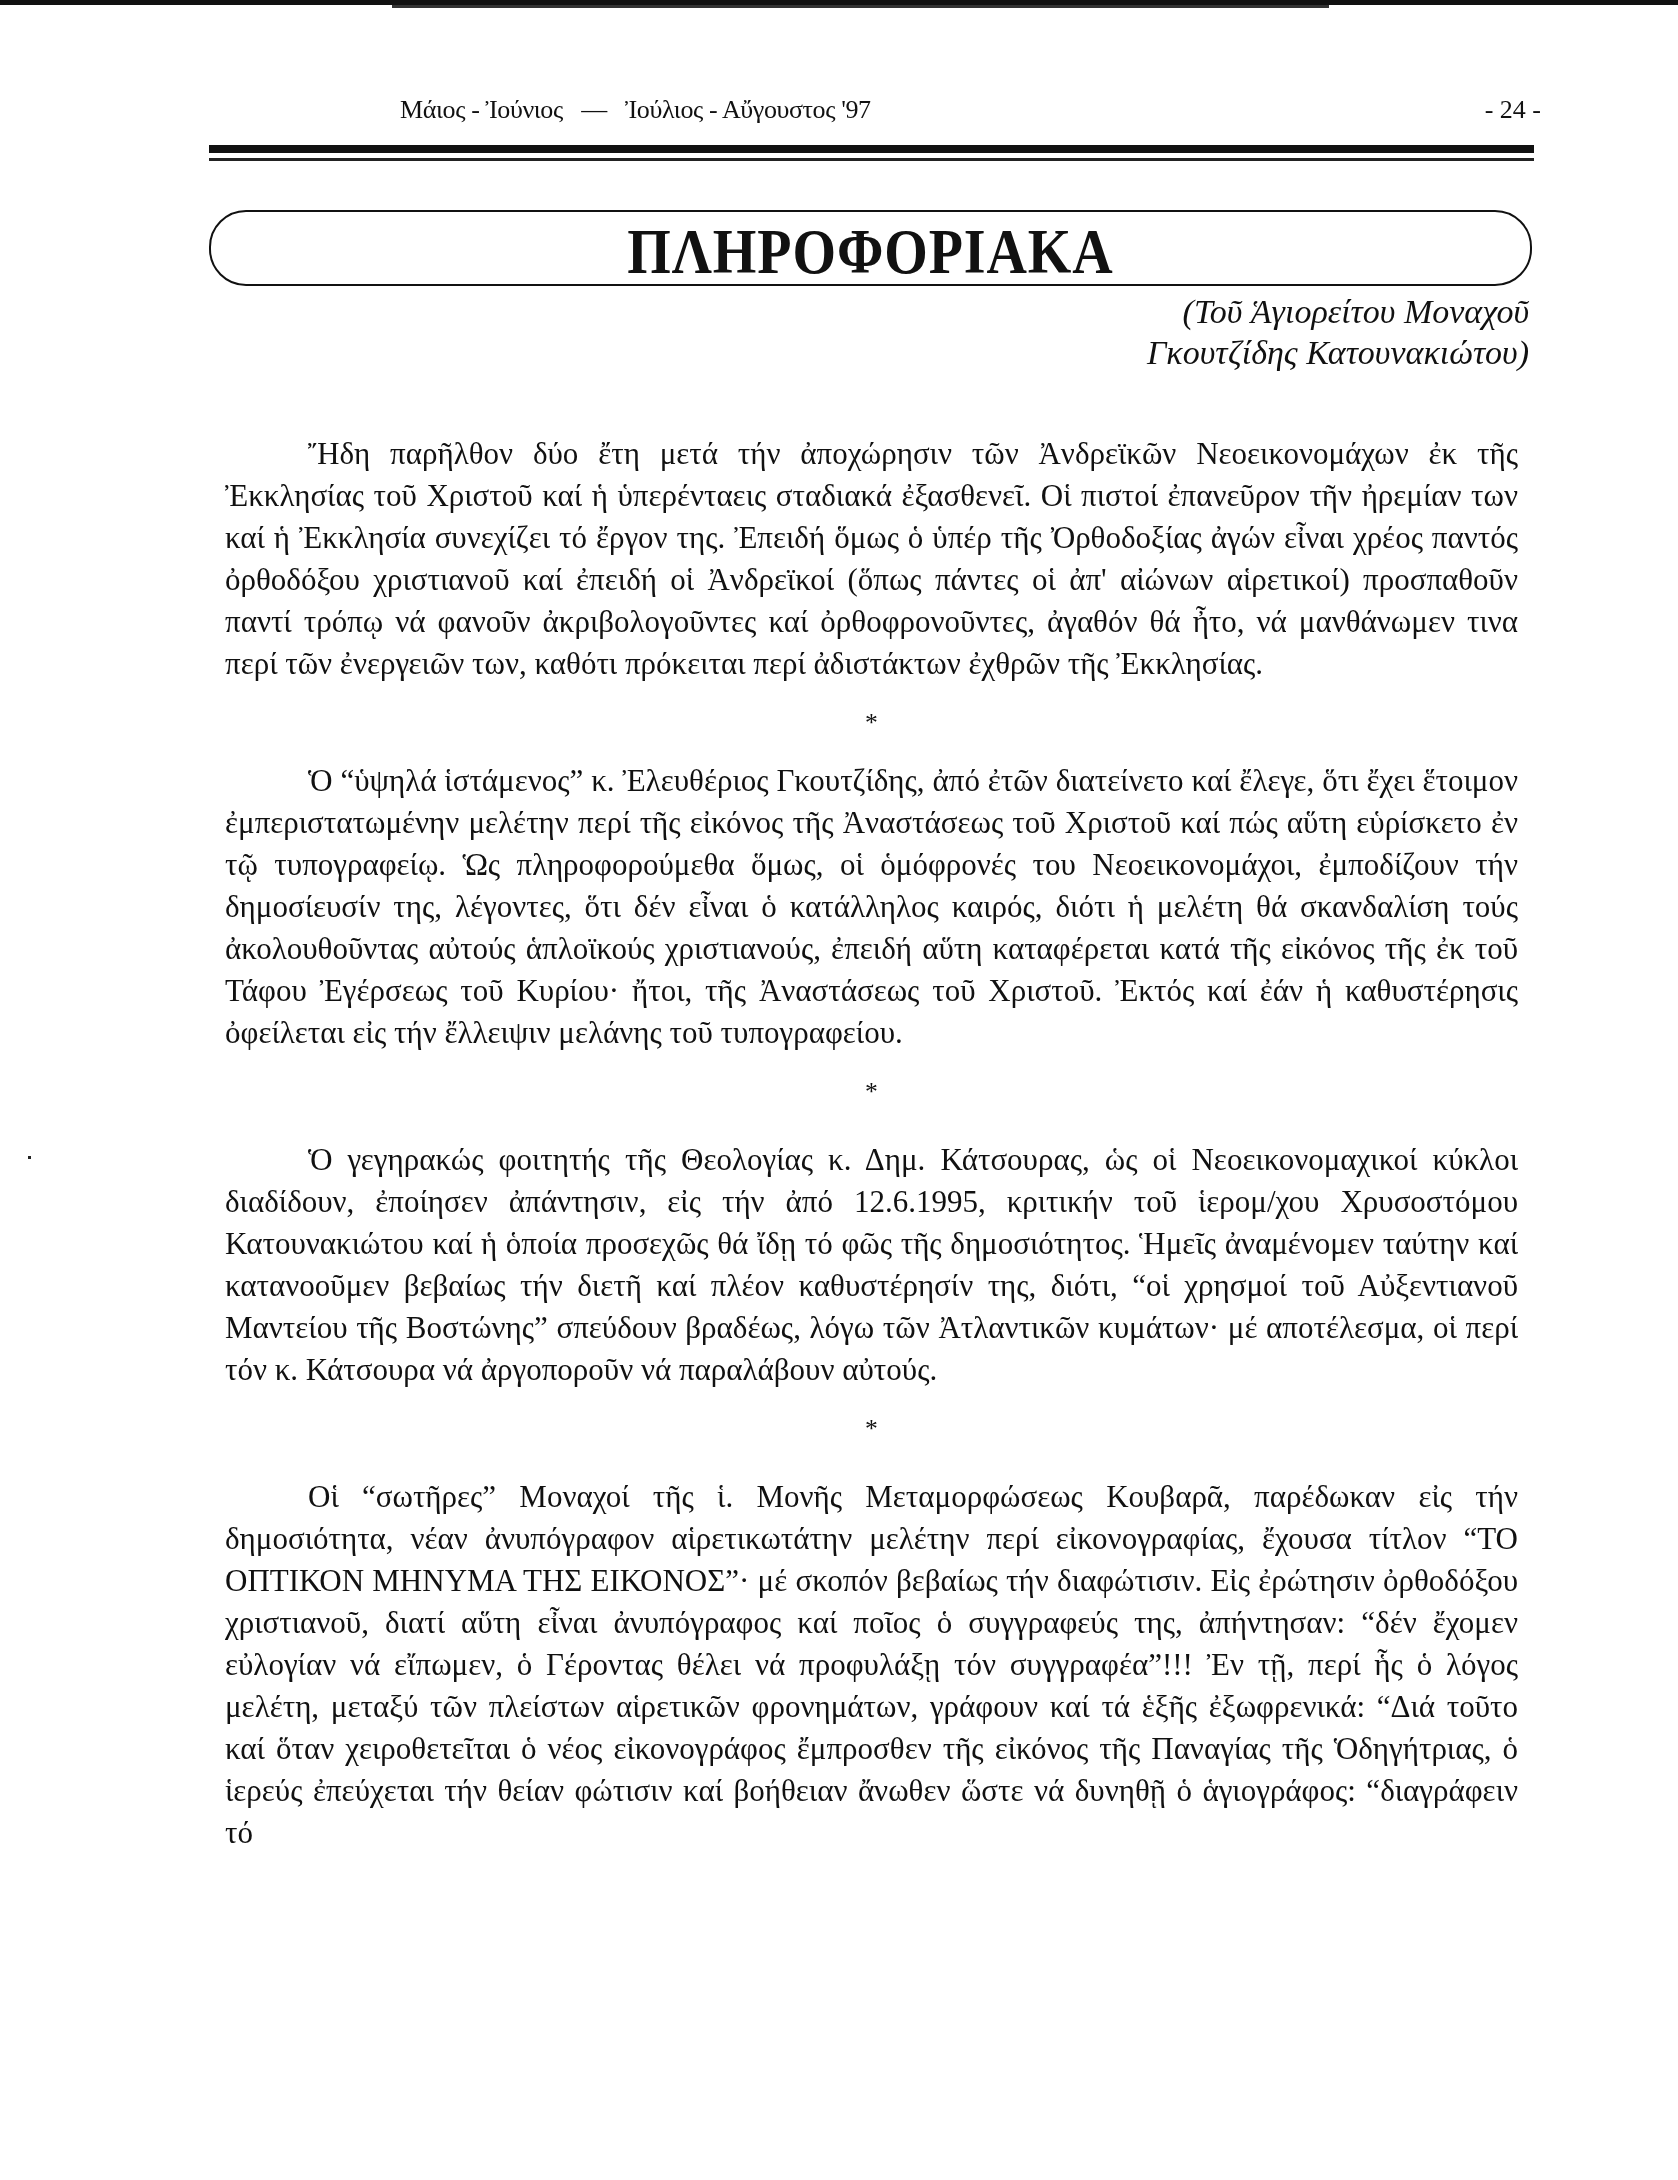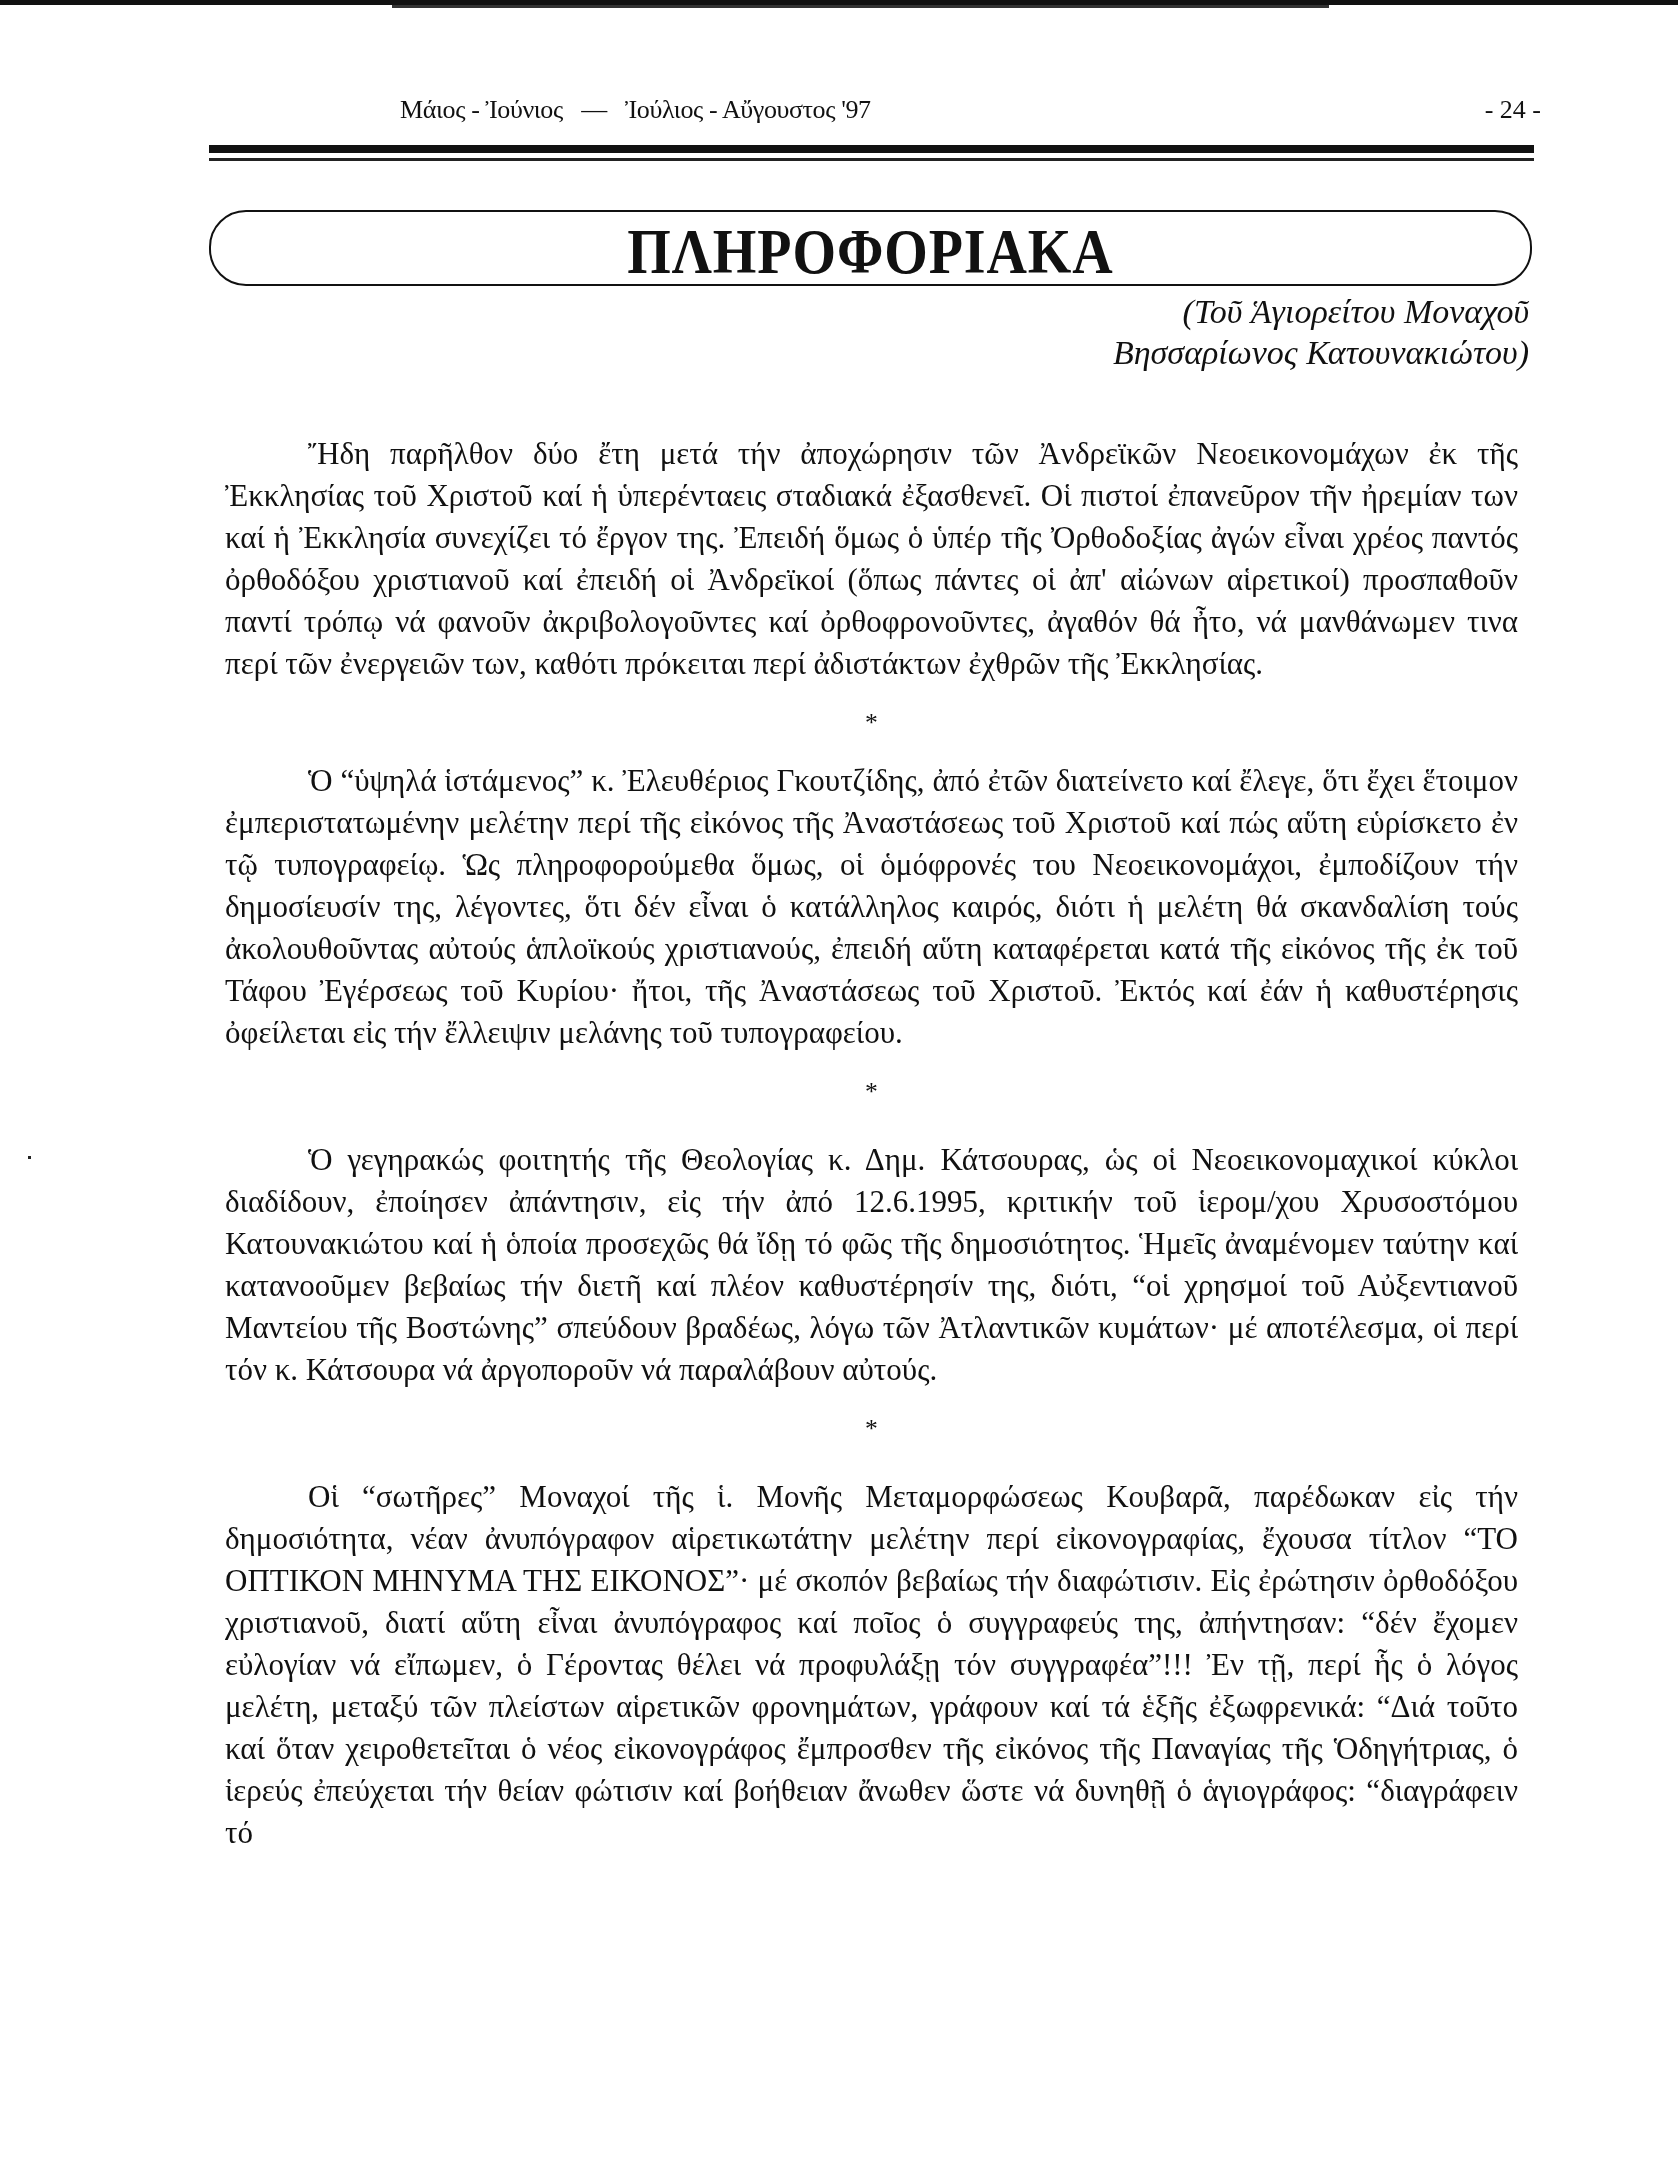--- a/index.html
+++ b/index.html
@@ -38,21 +38,21 @@
 </div>
 <div class="rule1"></div>
 <div class="rule2"></div>
 
 <div class="titlebox">
   <div class="title">ΠΛΗΡΟΦΟΡΙΑΚΑ</div>
 </div>
 
 <div class="author">
   <div>(Τοῦ Ἁγιορείτου Μοναχοῦ</div>
-  <div>Βησσαρίωνος Κατουνακιώτου)</div>
+  <div>Γκουτζίδης Κατουνακιώτου)</div>
 </div>
 
 <div class="body">
   <p class="ind">Ἤδη παρῆλθον δύο ἔτη μετά τήν ἀποχώρησιν τῶν Ἀνδρεϊκῶν Νεοεικονομάχων ἐκ τῆς Ἐκκλησίας τοῦ Χριστοῦ καί ἡ ὑπερένταεις σταδιακά ἐξασθενεῖ. Οἱ πιστοί ἐπανεῦρον τῆν ἠρεμίαν των καί ἡ Ἐκκλησία συνεχίζει τό ἔργον της. Ἐπειδή ὅμως ὁ ὑπέρ τῆς Ὀρθοδοξίας ἀγών εἶναι χρέος παντός ὀρθοδόξου χριστιανοῦ καί ἐπειδή οἱ Ἀνδρεϊκοί (ὅπως πάντες οἱ ἀπ' αἰώνων αἱρετικοί) προσπαθοῦν παντί τρόπῳ νά φανοῦν ἀκριβολογοῦντες καί ὀρθοφρονοῦντες, ἀγαθόν θά ἦτο, νά μανθάνωμεν τινα περί τῶν ἐνεργειῶν των, καθότι πρόκειται περί ἀδιστάκτων ἐχθρῶν τῆς Ἐκκλησίας.</p>
   <div class="star">*</div>
   <p class="ind">Ὁ “ὑψηλά ἱστάμενος” κ. Ἐλευθέριος Γκουτζίδης, ἀπό ἐτῶν διατείνετο καί ἔλεγε, ὅτι ἔχει ἕτοιμον ἐμπεριστατωμένην μελέτην περί τῆς εἰκόνος τῆς Ἀναστάσεως τοῦ Χριστοῦ καί πώς αὕτη εὑρίσκετο ἐν τῷ τυπογραφείῳ. Ὡς πληροφορούμεθα ὅμως, οἱ ὁμόφρονές του Νεοεικονομάχοι, ἐμποδίζουν τήν δημοσίευσίν της, λέγοντες, ὅτι δέν εἶναι ὁ κατάλληλος καιρός, διότι ἡ μελέτη θά σκανδαλίση τούς ἀκολουθοῦντας αὐτούς ἁπλοϊκούς χριστιανούς, ἐπειδή αὕτη καταφέρεται κατά τῆς εἰκόνος τῆς ἐκ τοῦ Τάφου Ἐγέρσεως τοῦ Κυρίου· ἤτοι, τῆς Ἀναστάσεως τοῦ Χριστοῦ. Ἐκτός καί ἐάν ἡ καθυστέρησις ὀφείλεται εἰς τήν ἔλλειψιν μελάνης τοῦ τυπογραφείου.</p>
   <div class="star">*</div>
   <div class="gap"></div>
   <p class="ind">Ὁ γεγηρακώς φοιτητής τῆς Θεολογίας κ. Δημ. Κάτσουρας, ὡς οἱ Νεοεικονομαχικοί κύκλοι διαδίδουν, ἐποίησεν ἀπάντησιν, εἰς τήν ἀπό 12.6.1995, κριτικήν τοῦ ἱερομ/χου Χρυσοστόμου Κατουνακιώτου καί ἡ ὁποία προσεχῶς θά ἴδῃ τό φῶς τῆς δημοσιότητος. Ἡμεῖς ἀναμένομεν ταύτην καί κατανοοῦμεν βεβαίως τήν διετῆ καί πλέον καθυστέρησίν της, διότι, “οἱ χρησμοί τοῦ Αὐξεντιανοῦ Μαντείου τῆς Βοστώνης” σπεύδουν βραδέως, λόγω τῶν Ἀτλαντικῶν κυμάτων· μέ αποτέλεσμα, οἱ περί τόν κ. Κάτσουρα νά ἀργοποροῦν νά παραλάβουν αὐτούς.</p>
   <div class="star">*</div>

